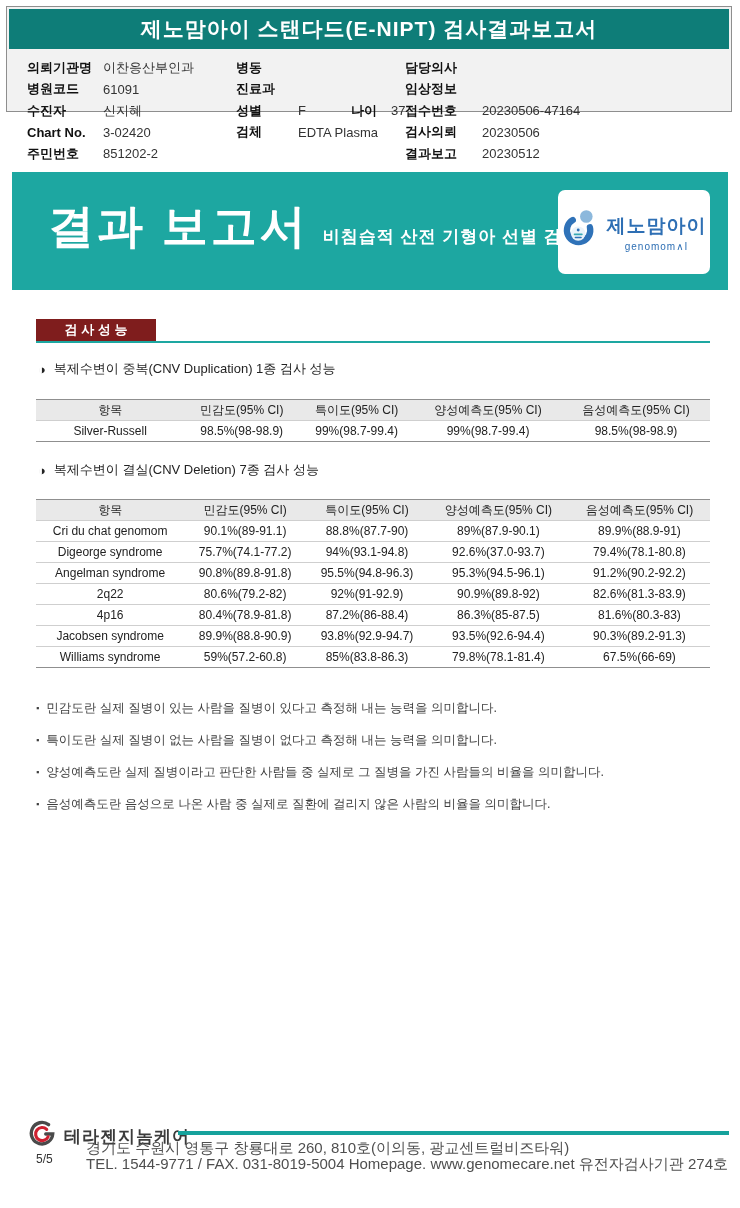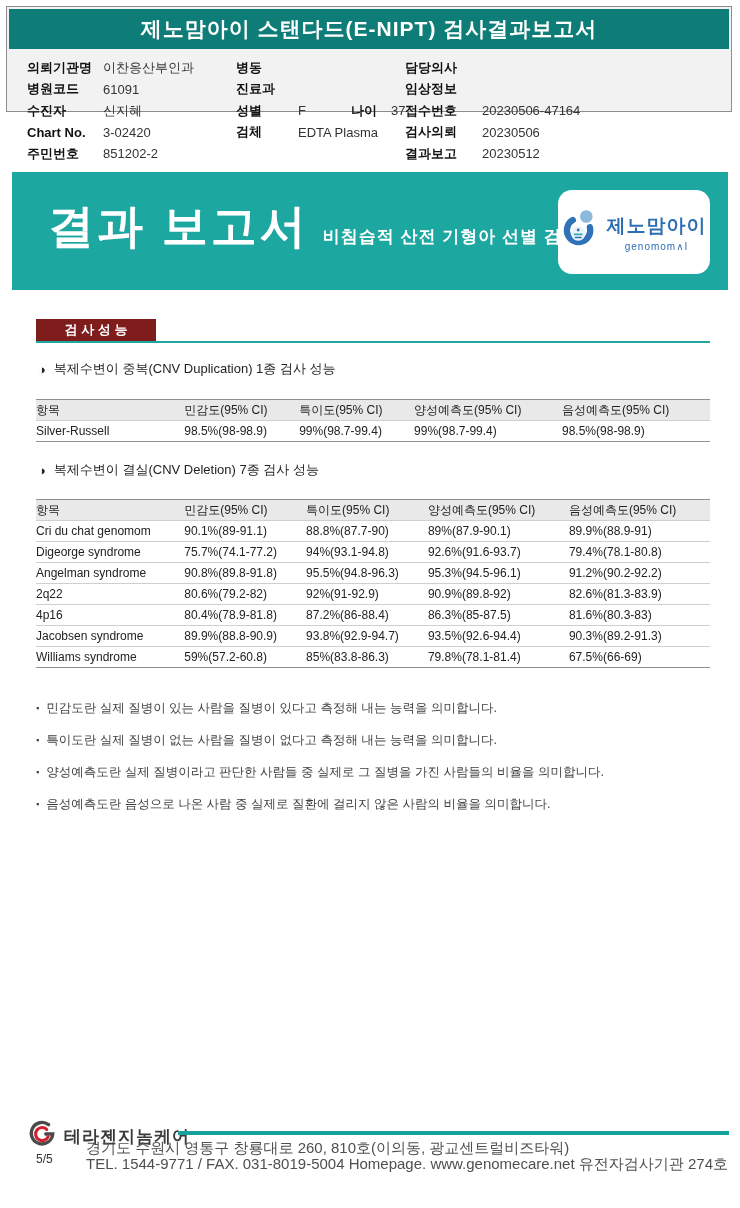--- a/index.html
+++ b/index.html
@@ -25,21 +25,21 @@
   .sexrow .ilabel.l2 { width:40px; }
 
   
   .banner { position:absolute; left:12px; top:172px; width:716px; height:118px;
             background:#1da7a1; }
   .banner-line { position:absolute; left:36px; bottom:32px; display:flex;
                  align-items:baseline; gap:14px; color:#ffffff; }
   .banner-title { font-size:46px; font-weight:bold; letter-spacing:3px; }
   .banner-sub { font-size:17px; font-weight:bold; letter-spacing:1px; }
   .logo-card { position:absolute; right:18px; top:18px; width:152px; height:84px;
-               background:#ffffff; border-radius:14px; display:flex;
+               background:#ffffff; border-radius:7px; display:flex;
                align-items:center; justify-content:center; gap:9px; }
   .logo-text { display:flex; flex-direction:column; align-items:center; }
   .logo-kr { color:#2e6fb4; font-size:19px; font-weight:bold; letter-spacing:1px; }
   .logo-en { color:#2e6fb4; font-size:10px; letter-spacing:1px; margin-top:2px; }
 
   
   .sec-box { position:absolute; left:36px; top:319px; width:120px; height:22px;
              background:#7f1d1d; color:#ffffff; font-size:13px; font-weight:bold;
              display:flex; align-items:center; justify-content:center; }
   .sec-line { position:absolute; left:36px; top:341px; width:674px; height:2px;
@@ -47,21 +47,21 @@
 
   
   .cap { position:absolute; left:38px; font-size:13px; color:#222222;
          display:flex; align-items:center; gap:8px; }
   .cap .bullet { font-size:13px; color:#222222; }
   .cap1 { top:360px; } .cap2 { top:461px; }
   .tblwrap { position:absolute; left:36px; width:674px; }
   .t1 { top:399px; } .t2 { top:499px; }
   table { border-collapse:collapse; width:100%; font-size:12px; color:#222222;
           border-top:1px solid #8f8f8f; border-bottom:1px solid #8f8f8f; }
-  th, td { font-weight:normal; text-align:left; height:20px; padding:0 0; }
+  th, td { font-weight:normal; text-align:center; height:20px; padding:0 0; }
   thead tr { background:#e9e9e9; }
   tbody tr { border-top:1px solid #cfcfcf; }
   th:first-child, td:first-child { width:22%; }
 
   
   .notes { position:absolute; left:36px; top:700px; }
   .note { font-size:12.5px; color:#3e3e3e; margin:0 0 15px 0; display:flex;
           align-items:flex-start; gap:7px; }
   .note .sq { font-size:9px; line-height:16px; color:#3e3e3e; }
 
@@ -224,21 +224,21 @@
             <td>Cri du chat genomom</td>
             <td>90.1%(89-91.1)</td>
             <td>88.8%(87.7-90)</td>
             <td>89%(87.9-90.1)</td>
             <td>89.9%(88.9-91)</td>
           </tr>
           <tr>
             <td>Digeorge syndrome</td>
             <td>75.7%(74.1-77.2)</td>
             <td>94%(93.1-94.8)</td>
-            <td>92.6%(91.6-93.7)</td>
+            <td>92.6%(37.0-93.7)</td>
             <td>79.4%(78.1-80.8)</td>
           </tr>
           <tr>
             <td>Angelman syndrome</td>
             <td>90.8%(89.8-91.8)</td>
             <td>95.5%(94.8-96.3)</td>
             <td>95.3%(94.5-96.1)</td>
             <td>91.2%(90.2-92.2)</td>
           </tr>
           <tr>

